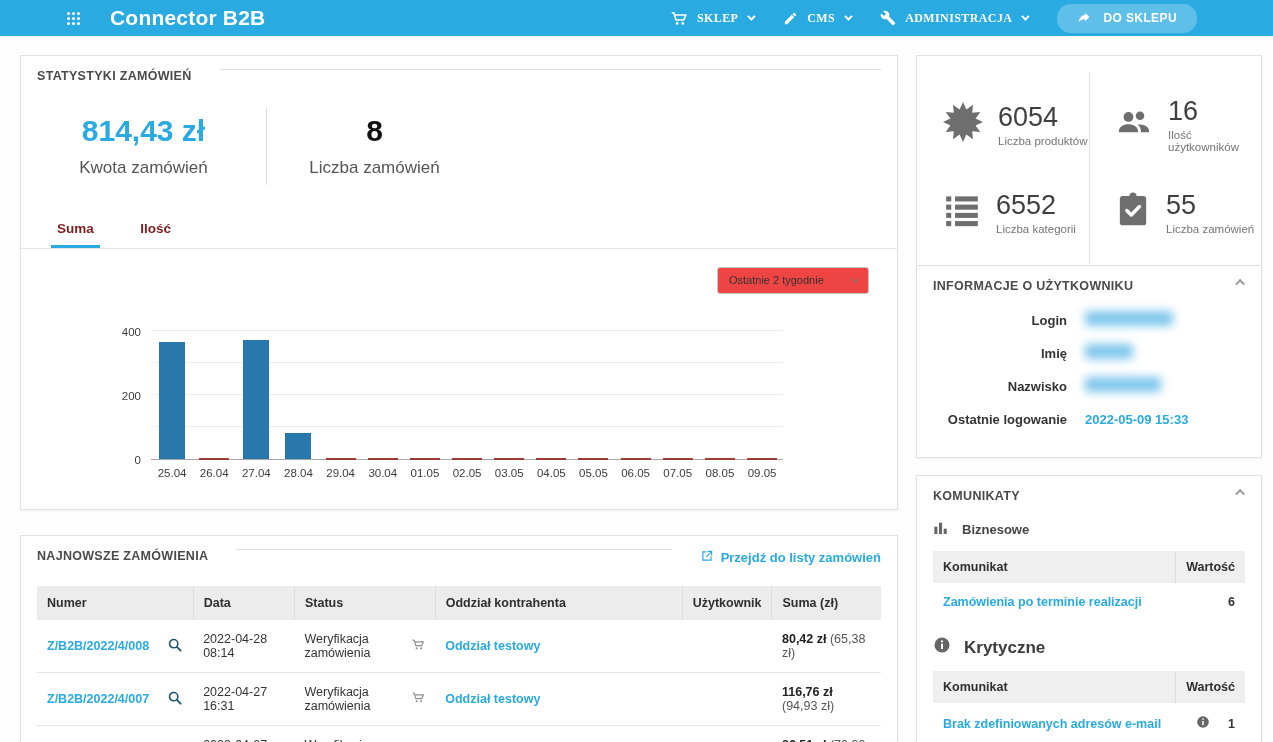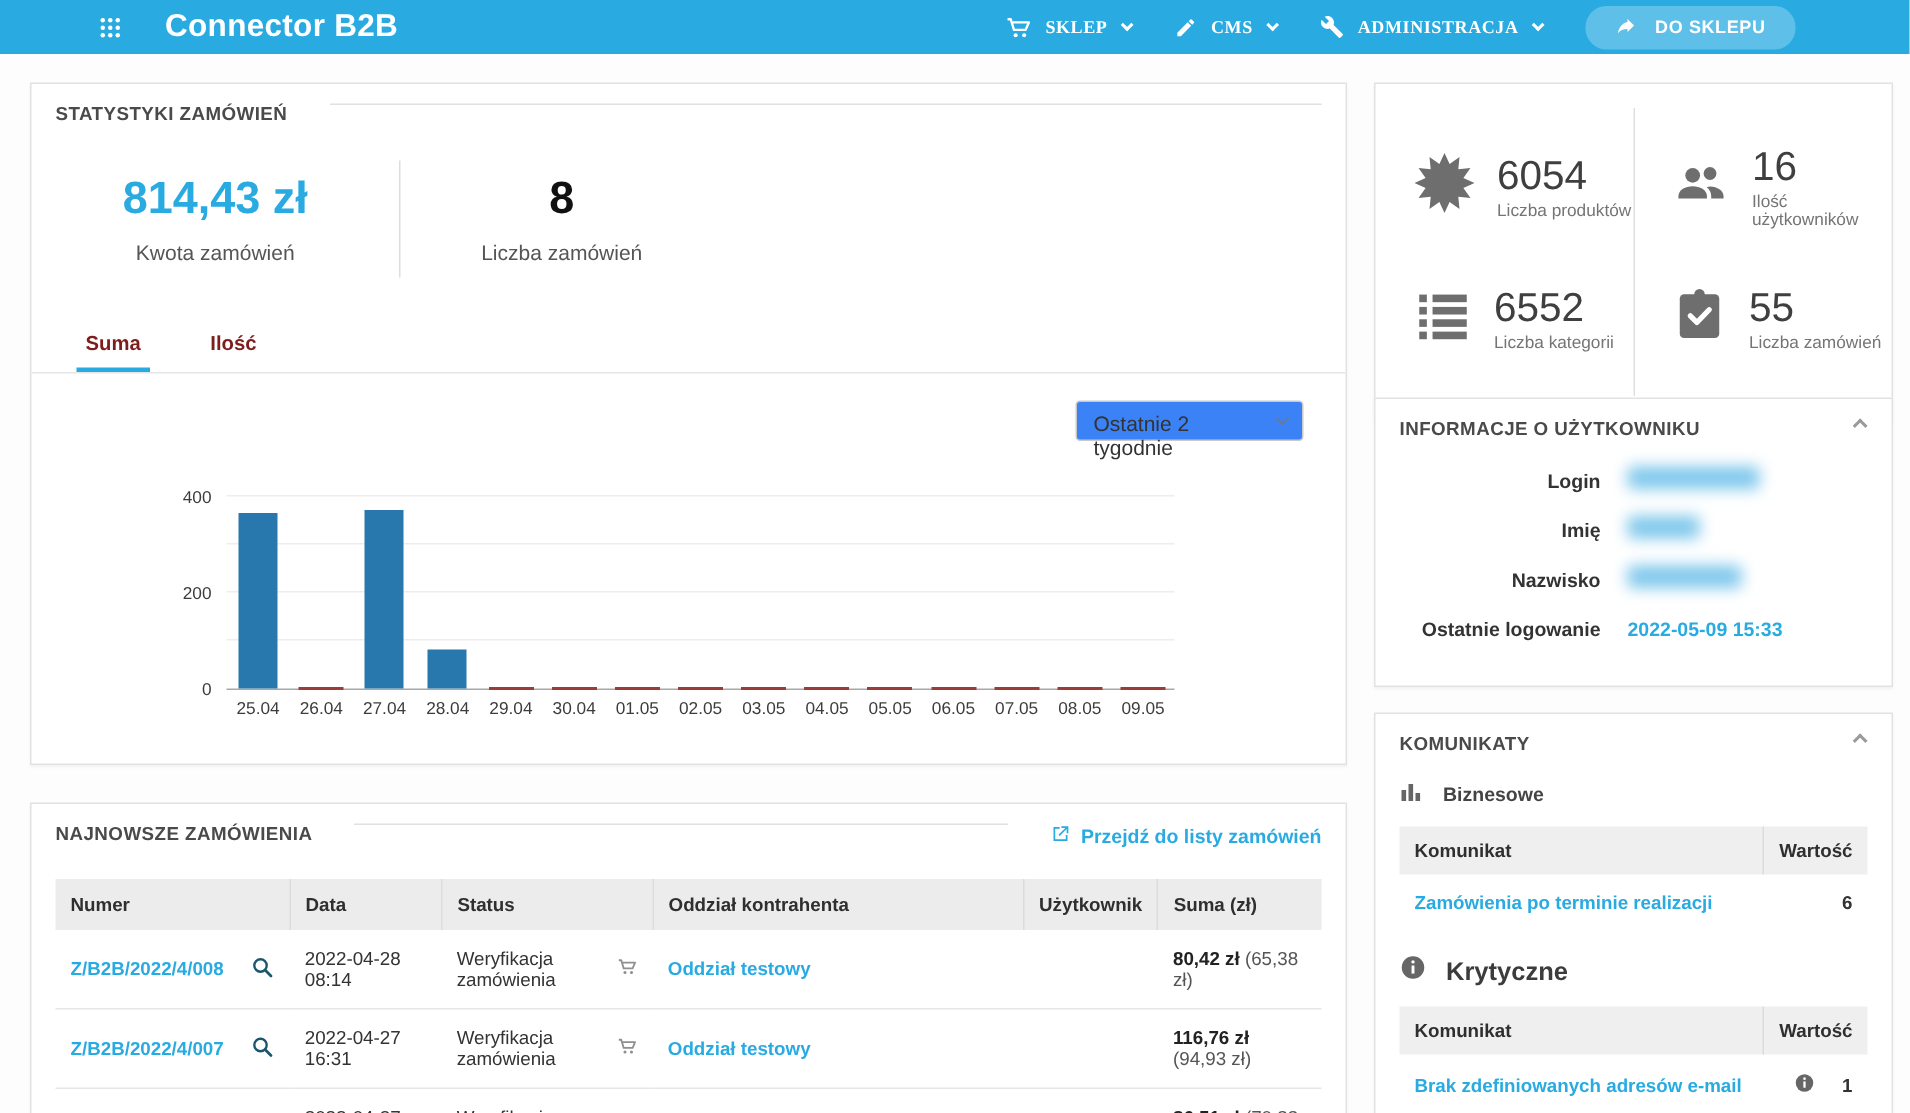--- a/index.html
+++ b/index.html
@@ -40,33 +40,33 @@
   .head-rule { flex:1; height:1px; background:#e0e0e0; }
   .chev-up { width:7px; height:7px; border-left:2px solid #9a9a9a; border-top:2px solid #9a9a9a;
     transform:rotate(45deg) translateY(2px); cursor:pointer; flex-shrink:0; }
 
   
   .kpi-row { display:flex; align-items:center; margin-top:24px; }
   .kpi { text-align:center; }
   .kpi-1 { width:245px; } .kpi-2 { width:215px; }
   .kpi-value { font-size:30px; font-weight:bold; color:#111; }
   .kpi-value.accent { color:#29abe2; }
-  .kpi-label { font-size:14px; color:#555; margin-top:10px; }
+  .kpi-label { font-size:17px; color:#555; margin-top:10px; }
   .kpi-divider { width:1px; height:78px; background:#ddd; }
 
   
   .tabs { margin-top:30px; border-bottom:1px solid #e6e6e6; padding-left:30px; }
   .tab { display:inline-block; font-size:13.5px; font-weight:bold; color:#7f1d1d;
     padding:6px 6px 9px 6px; margin-right:30px; cursor:pointer; border-bottom:3px solid transparent; }
   .tab.active { border-bottom-color:#29abe2; }
 
   
   .select-row { display:flex; justify-content:flex-end; margin:18px 28px 0 0; }
-  .select-box { position:relative; width:152px; height:27px; background:#3b82f6;
-    border:1px solid #c9c9c9; border-radius:3px; font-size:14px; color:#333;
+  .select-box { position:relative; width:152px; height:27px; background:#ef4444;
+    border:1px solid #c9c9c9; border-radius:3px; font-size:11px; color:#333;
     padding:6px 24px 0 11px; cursor:pointer; }
   .select-box .chev { position:absolute; right:10px; top:8px; width:6px; height:6px;
     border-right:1.5px solid #777; border-bottom:1.5px solid #777; transform:rotate(45deg); }
 
   
   .chart-wrap { position:relative; margin:38px 0 0 130px; width:632px; }
   .chart-plot { position:relative; width:632px; height:128px; border-bottom:1px solid #a8a8a8; }
   .gridline { position:absolute; left:0; width:100%; height:1px; background:#ededed; }
   .ytick { position:absolute; left:-46px; width:36px; text-align:right; font-size:11.5px; color:#3c3c3c; }
   .bar { position:absolute; bottom:0; }

